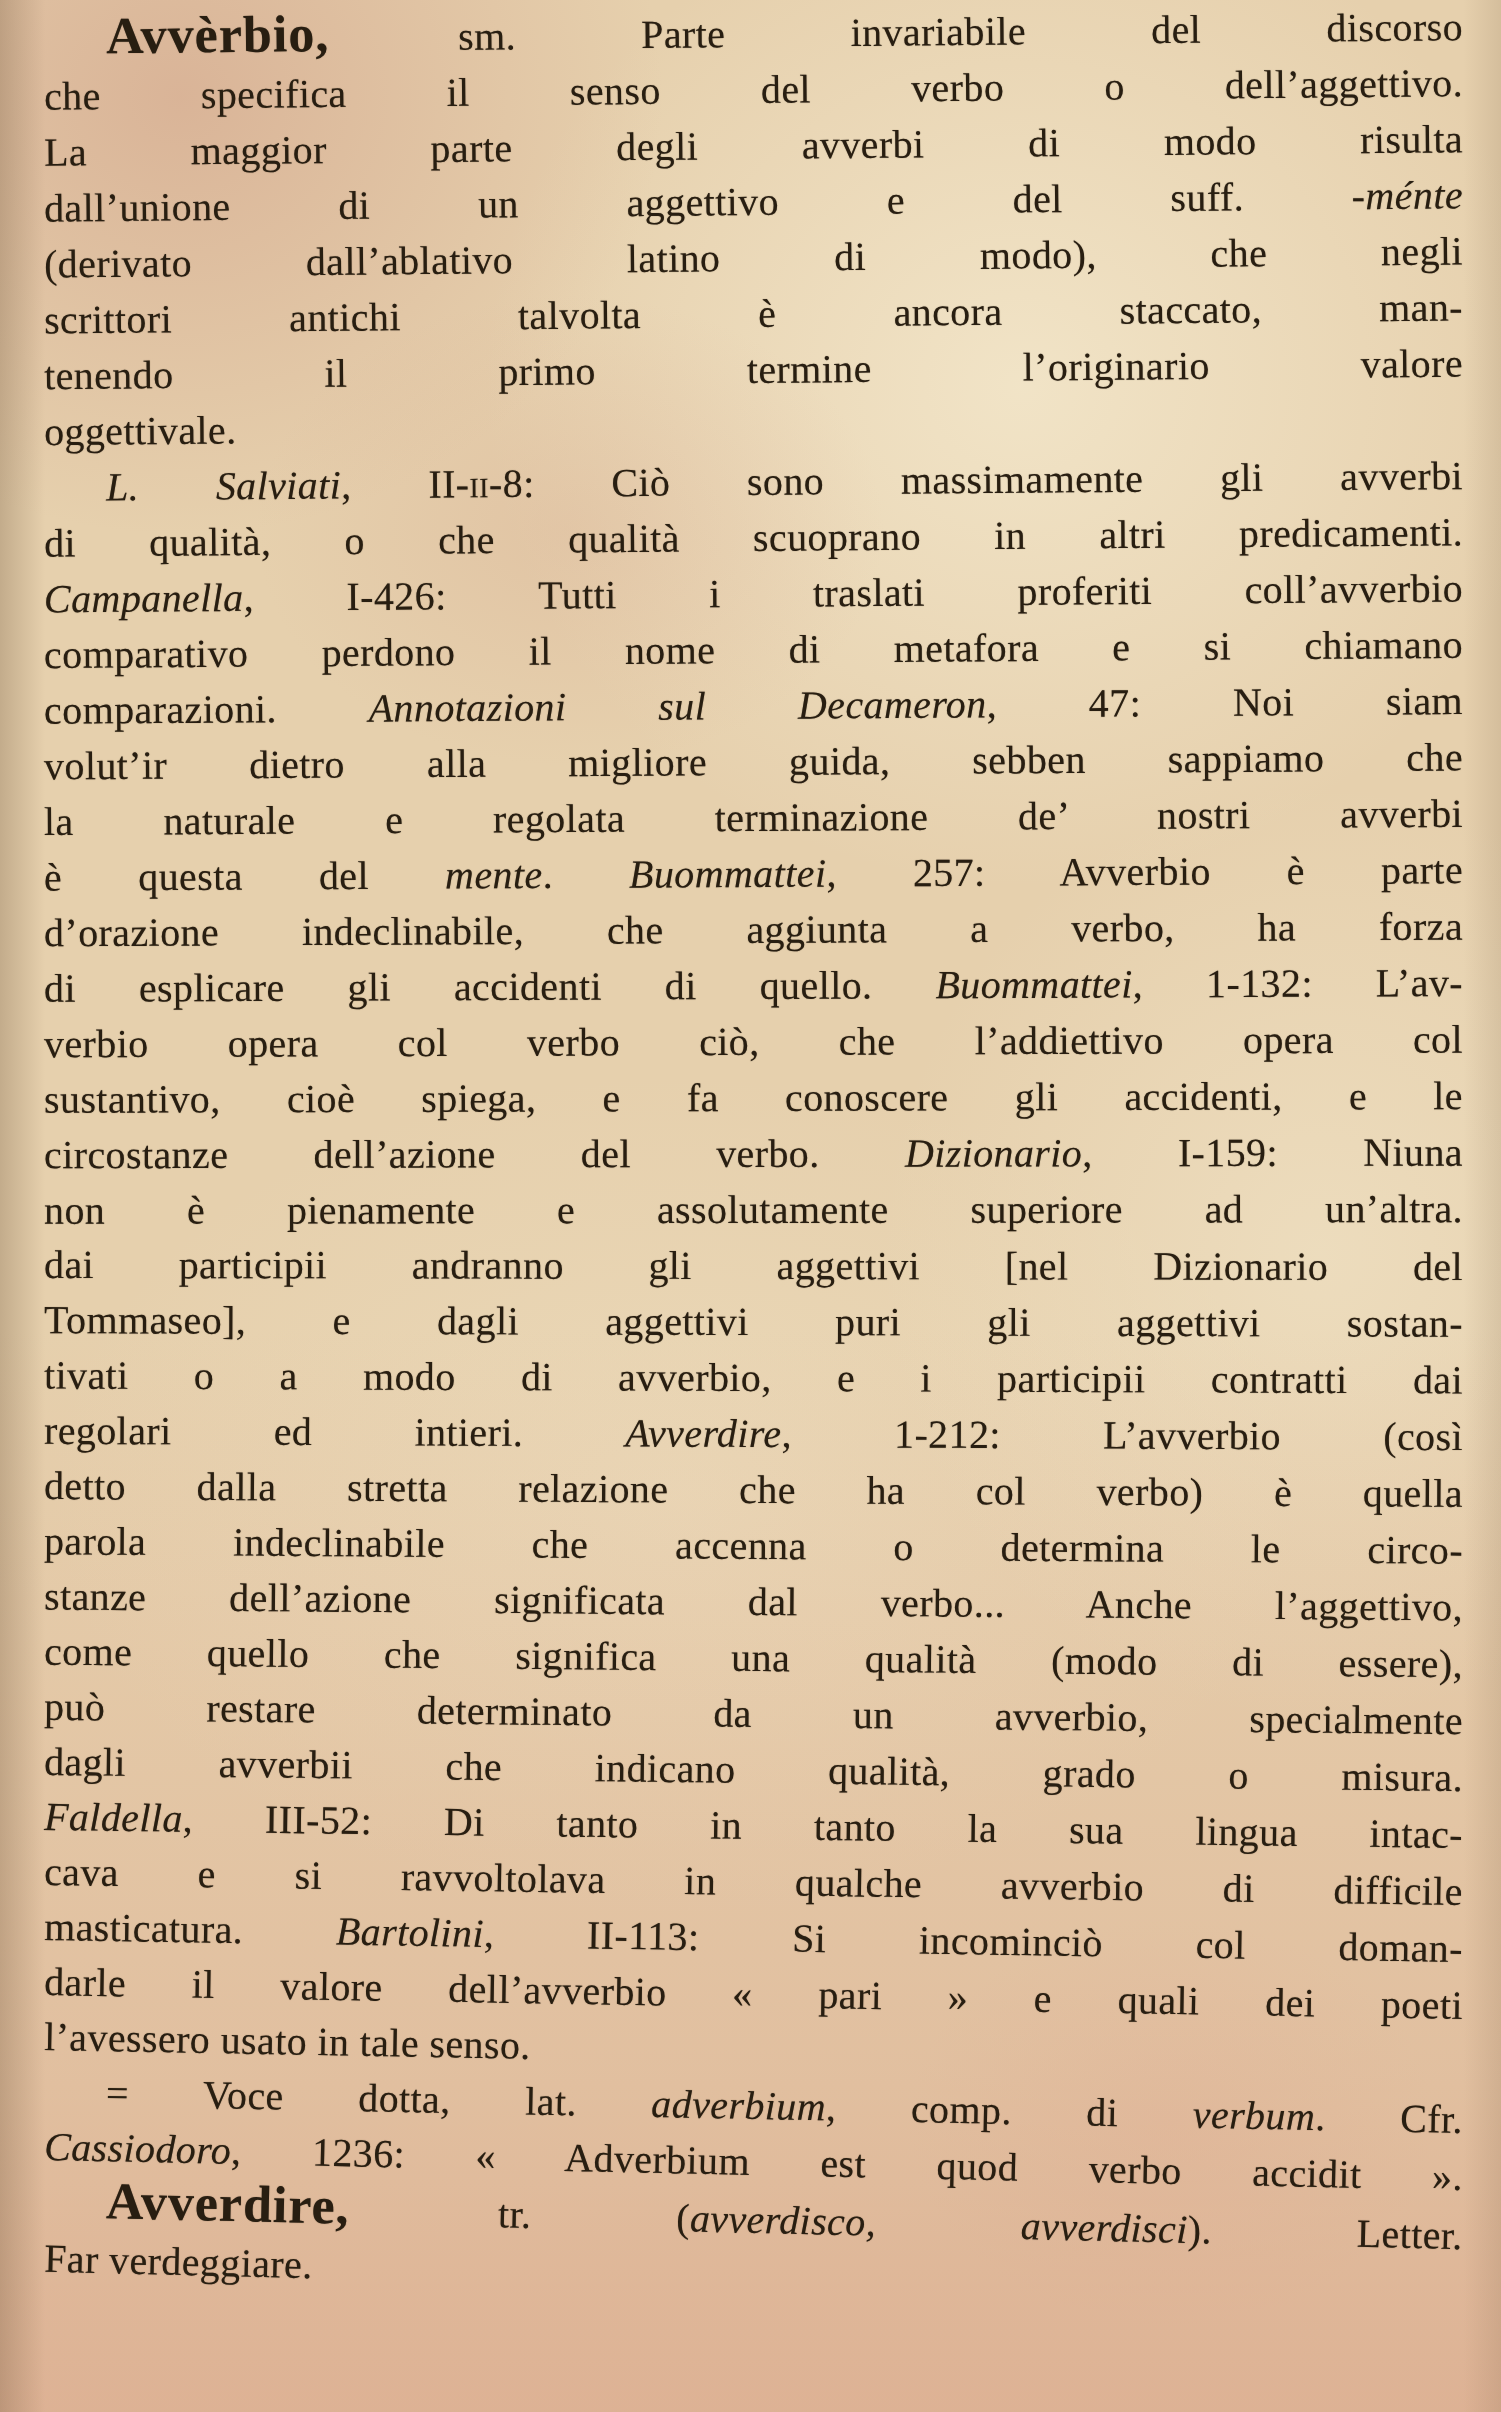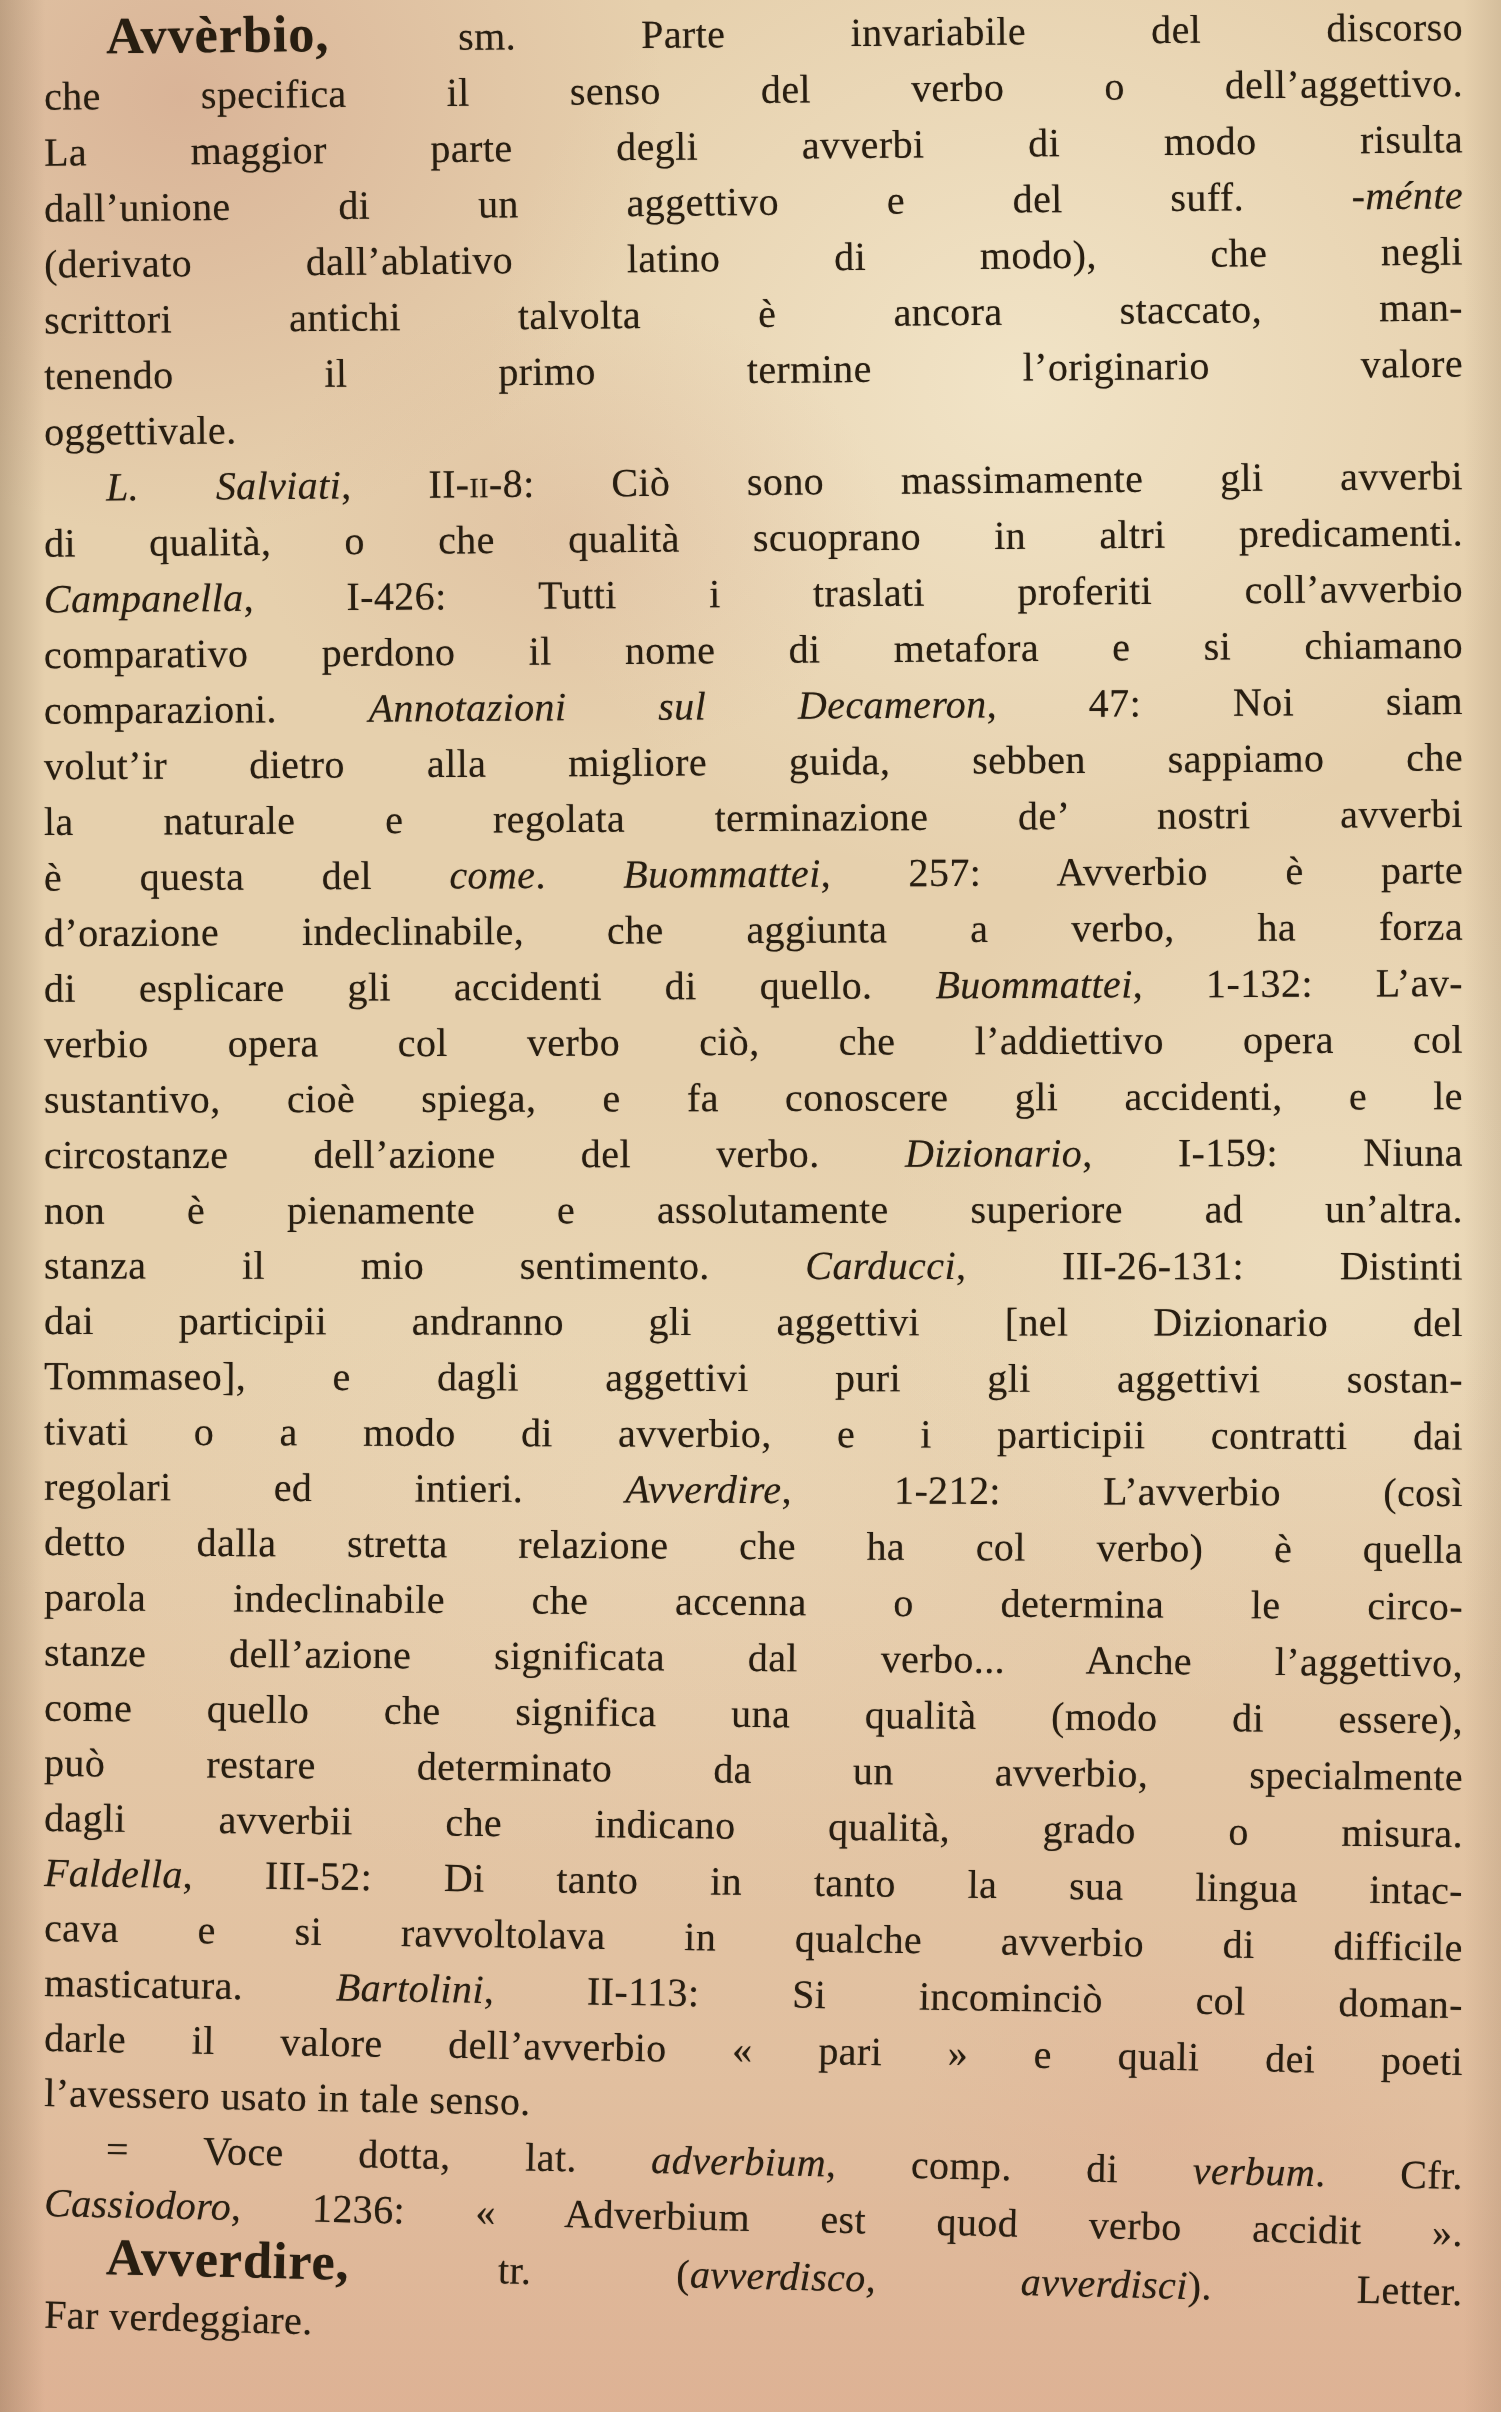--- a/index.html
+++ b/index.html
@@ -59,28 +59,27 @@
         <div class="line last" style="transform: rotate(-0.496deg);"><span class="seg r">oggettivale.</span></div>
       </div>
       <div class="paragraph">
         <div class="line indent" style="transform: rotate(-0.479deg);"><span class="seg i">L. Salviati</span><span class="seg r">, II-</span><span class="seg sc">ii</span><span class="seg r">-8: Ciò sono massimamente gli avverbi</span></div>
         <div class="line" style="transform: rotate(-0.46deg);"><span class="seg r">di qualità, o che qualità scuoprano in altri predicamenti.</span></div>
         <div class="line" style="transform: rotate(-0.439deg);"><span class="seg i">Campanella</span><span class="seg r">, I-426: Tutti i traslati proferiti coll’avverbio</span></div>
         <div class="line" style="transform: rotate(-0.416deg);"><span class="seg r">comparativo perdono il nome di metafora e si chiamano</span></div>
         <div class="line" style="transform: rotate(-0.391deg);"><span class="seg r">comparazioni. </span><span class="seg i">Annotazioni sul Decameron</span><span class="seg r">, 47: Noi siam</span></div>
         <div class="line" style="transform: rotate(-0.363deg);"><span class="seg r">volut’ir dietro alla migliore guida, sebben sappiamo che</span></div>
         <div class="line" style="transform: rotate(-0.333deg);"><span class="seg r">la naturale e regolata terminazione de’ nostri avverbi</span></div>
-        <div class="line" style="transform: rotate(-0.301deg);"><span class="seg r">è questa del </span><span class="seg i">come</span><span class="seg r">. </span><span class="seg i">Buommattei</span><span class="seg r">, 257: Avverbio è parte</span></div>
+        <div class="line" style="transform: rotate(-0.301deg);"><span class="seg r">è questa del </span><span class="seg i">mente</span><span class="seg r">. </span><span class="seg i">Buommattei</span><span class="seg r">, 257: Avverbio è parte</span></div>
         <div class="line" style="transform: rotate(-0.267deg);"><span class="seg r">d’orazione indeclinabile, che aggiunta a verbo, ha forza</span></div>
         <div class="line" style="transform: rotate(-0.231deg);"><span class="seg r">di esplicare gli accidenti di quello. </span><span class="seg i">Buommattei</span><span class="seg r">, 1-132: L’av-</span></div>
         <div class="line" style="transform: rotate(-0.192deg);"><span class="seg r">verbio opera col verbo ciò, che l’addiettivo opera col</span></div>
         <div class="line" style="transform: rotate(-0.151deg);"><span class="seg r">sustantivo, cioè spiega, e fa conoscere gli accidenti, e le</span></div>
         <div class="line" style="transform: rotate(-0.108deg);"><span class="seg r">circostanze dell’azione del verbo. </span><span class="seg i">Dizionario</span><span class="seg r">, I-159: Niuna</span></div>
         <div class="line" style="transform: rotate(-0.063deg);"><span class="seg r">non è pienamente e assolutamente superiore ad un’altra.</span></div>
-        <div class="line" style="transform: rotate(0.035deg);"><span class="seg r">stanza il mio sentimento. </span><span class="seg i">Carducci</span><span class="seg r">, III-26-131: Distinti</span></div>
         <div class="line" style="transform: rotate(0.087deg);"><span class="seg r">dai participii andranno gli aggettivi [nel Dizionario del</span></div>
         <div class="line" style="transform: rotate(0.141deg);"><span class="seg r">Tommaseo], e dagli aggettivi puri gli aggettivi sostan-</span></div>
         <div class="line" style="transform: rotate(0.197deg);"><span class="seg r">tivati o a modo di avverbio, e i participii contratti dai</span></div>
         <div class="line" style="transform: rotate(0.256deg);"><span class="seg r">regolari ed intieri. </span><span class="seg i">Avverdire</span><span class="seg r">, 1-212: L’avverbio (così</span></div>
         <div class="line" style="transform: rotate(0.317deg);"><span class="seg r">detto dalla stretta relazione che ha col verbo) è quella</span></div>
         <div class="line" style="transform: rotate(0.38deg);"><span class="seg r">parola indeclinabile che accenna o determina le circo-</span></div>
         <div class="line" style="transform: rotate(0.445deg);"><span class="seg r">stanze dell’azione significata dal verbo... Anche l’aggettivo,</span></div>
         <div class="line" style="transform: rotate(0.512deg);"><span class="seg r">come quello che significa una qualità (modo di essere),</span></div>
         <div class="line" style="transform: rotate(0.582deg);"><span class="seg r">può restare determinato da un avverbio, specialmente</span></div>
         <div class="line" style="transform: rotate(0.654deg);"><span class="seg r">dagli avverbii che indicano qualità, grado o misura.</span></div>

